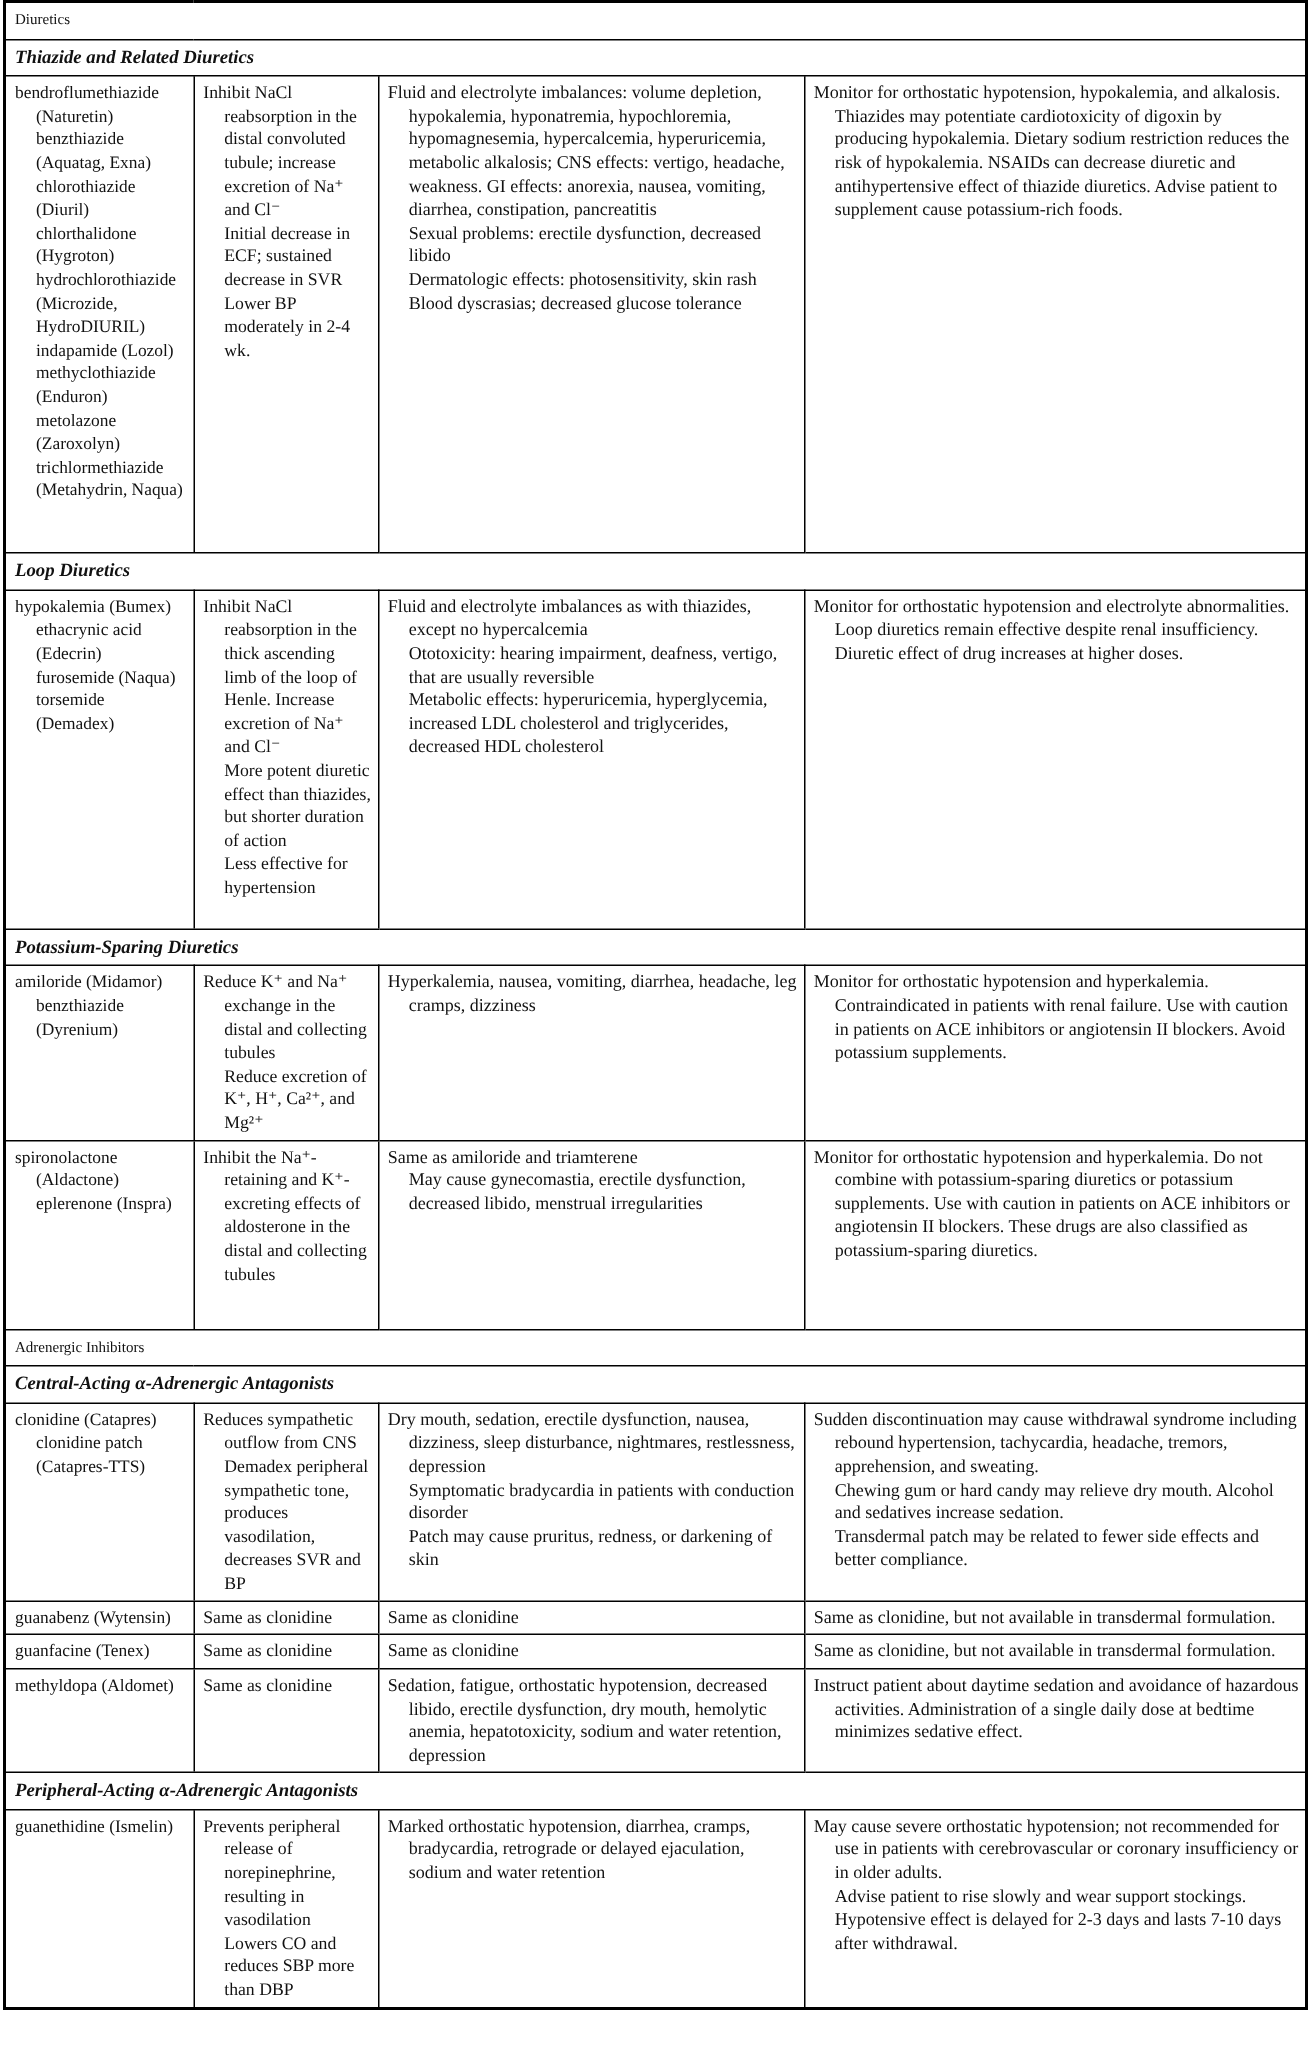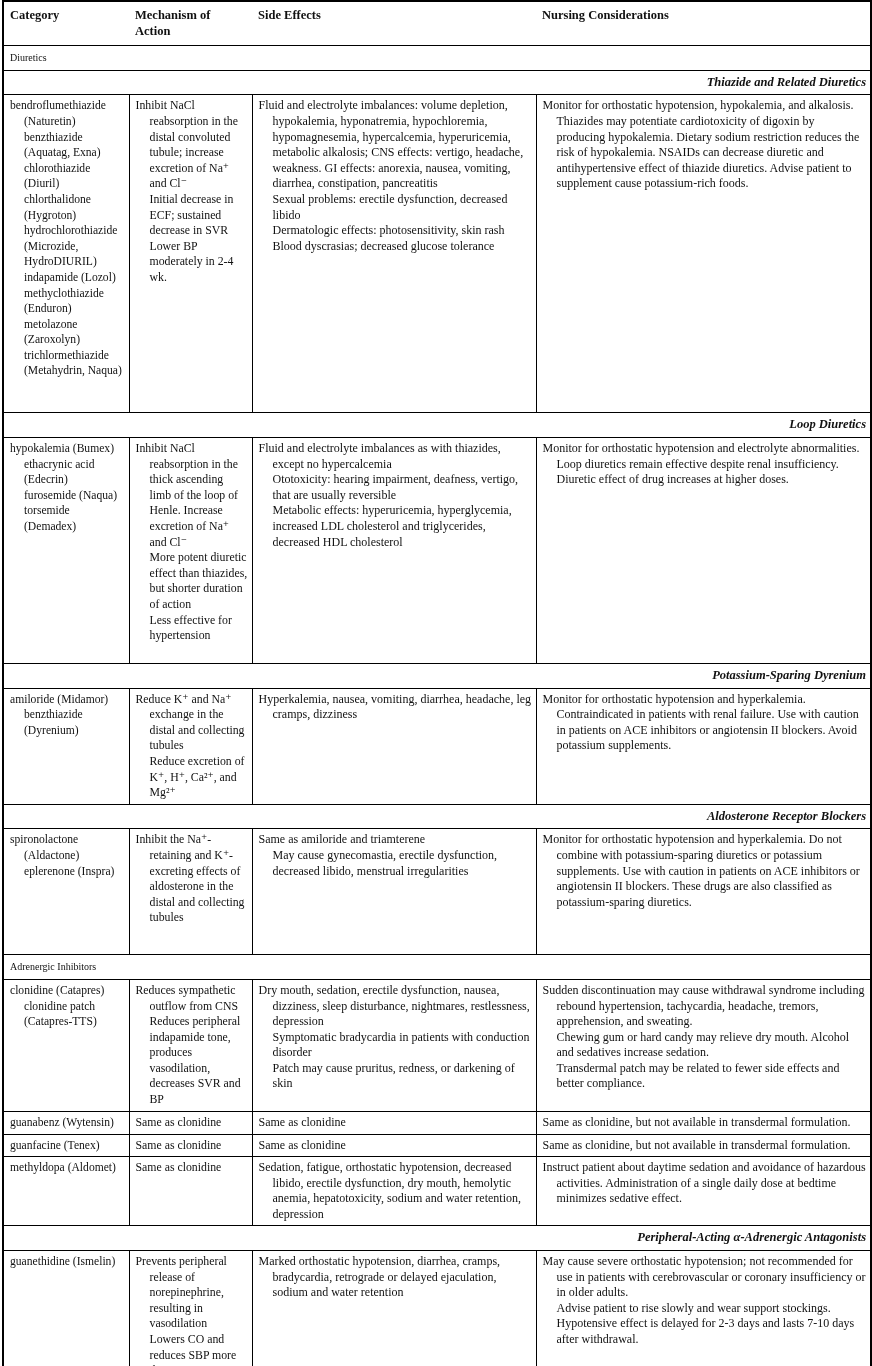--- a/index.html
+++ b/index.html
@@ -42,21 +42,20 @@
     font-size: 10px;
     padding-top: 4px;
     padding-bottom: 4px;
   }
   td.sec-italic {
     font-weight: bold;
     font-style: italic;
     font-size: 12.5px;
     padding-top: 4px;
     padding-bottom: 4px;
-    text-align: right;
   }
   tr.drug td.c2, tr.drug td.c3, tr.drug td.c4 {
     border-left: 1px solid #000000;
     margin-left: 30px;
   }
   td.c1 { font-size: 11.6px; }
   td.c2 { font-size: 11.8px; }
   td p {
     margin: 0;
   }
@@ -74,26 +73,20 @@
 <div class="page">
   <table class="drug-table">
     <colgroup>
       <col style="width:126px">
       <col style="width:123px">
       <col style="width:284px">
       <col style="width:335px">
     </colgroup>
 
     <tbody>
-        <tr class="head">
-      <td>Category</td>
-      <td>Mechanism of Action</td>
-      <td>Side Effects</td>
-      <td>Nursing Considerations</td>
-    </tr>
 
     <tr>
       <td colspan="4" class="sec-bold">Diuretics</td>
     </tr>
 
     <tr>
       <td colspan="4" class="sec-italic">Thiazide and Related Diuretics</td>
     </tr>
 
     <tr class="drug" style="height:318px">
@@ -147,44 +140,41 @@
             <p class="rest">Metabolic effects: hyperuricemia, hyperglycemia, increased LDL cholesterol and triglycerides, decreased HDL cholesterol</p>
           </td>
       <td class="c4">
             <p class="first">Monitor for orthostatic hypotension and electrolyte abnormalities.</p>
             <p class="rest">Loop diuretics remain effective despite renal insufficiency.</p>
             <p class="rest">Diuretic effect of drug increases at higher doses.</p>
           </td>
     </tr>
 
     <tr>
-      <td colspan="4" class="sec-italic">Potassium-Sparing Dyrenium</td>
+      <td colspan="4" class="sec-italic">Potassium-Sparing Diuretics</td>
     </tr>
 
     <tr class="drug" style="height:116px">
       <td class="c1">
             <p class="first">amiloride (Midamor)</p>
             <p class="rest">benzthiazide (Dyrenium)</p>
           </td>
       <td class="c2">
             <p class="first">Reduce K⁺ and Na⁺ exchange in the distal and collecting tubules</p>
             <p class="rest">Reduce excretion of K⁺, H⁺, Ca²⁺, and Mg²⁺</p>
           </td>
       <td class="c3">
             <p class="first">Hyperkalemia, nausea, vomiting, diarrhea, headache, leg cramps, dizziness</p>
           </td>
       <td class="c4">
             <p class="first">Monitor for orthostatic hypotension and hyperkalemia.</p>
             <p class="rest">Contraindicated in patients with renal failure. Use with caution in patients on ACE inhibitors or angiotensin II blockers. Avoid potassium supplements.</p>
           </td>
     </tr>
 
-    <tr>
-      <td colspan="4" class="sec-italic">Aldosterone Receptor Blockers</td>
-    </tr>
 
     <tr class="drug" style="height:126px">
       <td class="c1">
             <p class="first">spironolactone (Aldactone)</p>
             <p class="rest">eplerenone (Inspra)</p>
           </td>
       <td class="c2">
             <p class="first">Inhibit the Na⁺-retaining and K⁺-excreting effects of aldosterone in the distal and collecting tubules</p>
           </td>
       <td class="c3">
@@ -193,29 +183,32 @@
           </td>
       <td class="c4">
             <p class="first">Monitor for orthostatic hypotension and hyperkalemia. Do not combine with potassium-sparing diuretics or potassium supplements. Use with caution in patients on ACE inhibitors or angiotensin II blockers. These drugs are also classified as potassium-sparing diuretics.</p>
           </td>
     </tr>
 
     <tr>
       <td colspan="4" class="sec-bold">Adrenergic Inhibitors</td>
     </tr>
 
+    <tr>
+      <td colspan="4" class="sec-italic">Central-Acting α-Adrenergic Antagonists</td>
+    </tr>
 
     <tr class="drug" style="height:132px">
       <td class="c1">
             <p class="first">clonidine (Catapres)</p>
             <p class="rest">clonidine patch (Catapres-TTS)</p>
           </td>
       <td class="c2">
             <p class="first">Reduces sympathetic outflow from CNS</p>
-            <p class="rest">Reduces peripheral indapamide tone, produces vasodilation, decreases SVR and BP</p>
+            <p class="rest">Demadex peripheral sympathetic tone, produces vasodilation, decreases SVR and BP</p>
           </td>
       <td class="c3">
             <p class="first">Dry mouth, sedation, erectile dysfunction, nausea, dizziness, sleep disturbance, nightmares, restlessness, depression</p>
             <p class="rest">Symptomatic bradycardia in patients with conduction disorder</p>
             <p class="rest">Patch may cause pruritus, redness, or darkening of skin</p>
           </td>
       <td class="c4">
             <p class="first">Sudden discontinuation may cause withdrawal syndrome including rebound hypertension, tachycardia, headache, tremors, apprehension, and sweating.</p>
             <p class="rest">Chewing gum or hard candy may relieve dry mouth. Alcohol and sedatives increase sedation.</p>
             <p class="rest">Transdermal patch may be related to fewer side effects and better compliance.</p>

